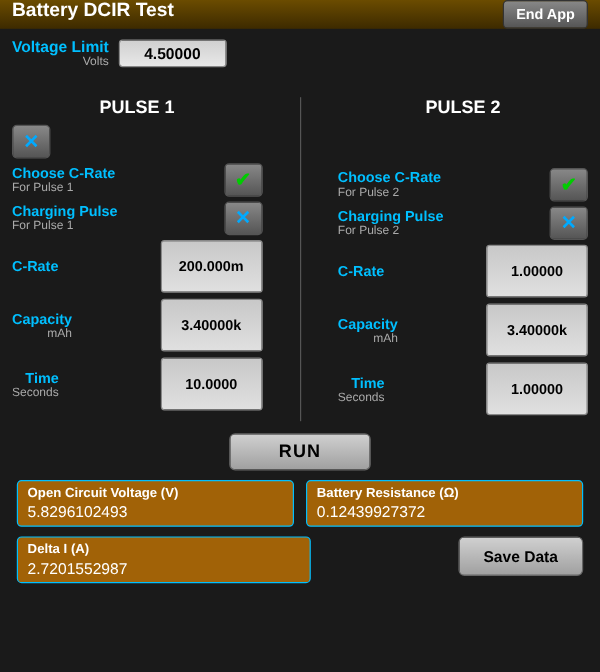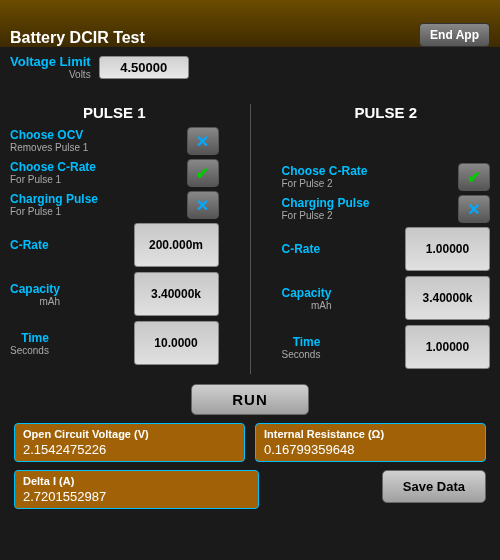--- a/index.html
+++ b/index.html
@@ -8,23 +8,23 @@
       height: 560px;
       background: #1a1a1a;
       font-family: Arial, sans-serif;
       overflow: hidden;
       color: #fff;
     }
 
     
     .header {
       background: linear-gradient(to bottom, #6b4c00, #3d2a00);
-      height: 47px;
-      display: flex;
-      align-items: flex-end;
+      height: 24px;
+      display: flex;
+      align-items: flex-start;
       justify-content: space-between;
       padding: 0 10px;
     }
     .header-title {
       color: #fff;
       font-size: 16px;
       font-weight: bold;
     }
     .end-app-btn {
       background: linear-gradient(to bottom, #888, #555);
@@ -248,24 +248,20 @@
     </div>
     <input class="input-field" type="text" value="4.50000" style="">
   </div>
 
   <div class="pulse-columns">
 
     <div class="pulse-col">
       <div class="pulse-header">PULSE 1</div>
 
       <div class="toggle-row">
-        <div>
-          <div class="toggle-label">Choose OCV</div>
-          <div class="toggle-sublabel">Removes Pulse 1</div>
-        </div>
         <div class="toggle-btn cross">✕</div>
       </div>
 
       <div class="toggle-row">
         <div>
           <div class="toggle-label">Choose C-Rate</div>
           <div class="toggle-sublabel">For Pulse 1</div>
         </div>
         <div class="toggle-btn check">✔</div>
       </div>
@@ -350,25 +346,25 @@
     </div>
   </div>
 
   <div class="run-row">
     <button class="run-btn">RUN</button>
   </div>
 
   <div class="output-row">
     <div class="output-box">
       <div class="output-label">Open Circuit Voltage (V)</div>
-      <div class="output-value">2.1542475226</div>
+      <div class="output-value">5.8296102493</div>
     </div>
     <div class="output-box">
-      <div class="output-label">Internal Resistance (Ω)</div>
-      <div class="output-value">0.16799359648</div>
+      <div class="output-label">Battery Resistance (Ω)</div>
+      <div class="output-value">0.12439927372</div>
     </div>
   </div>
 
   <div class="bottom-row">
     <div class="output-box" style="flex:1;">
       <div class="output-label">Delta I (A)</div>
       <div class="output-value">2.7201552987</div>
     </div>
     <div style="flex:1; display:flex; justify-content:flex-end; align-items:center;">
       <button class="save-btn">Save Data</button>

